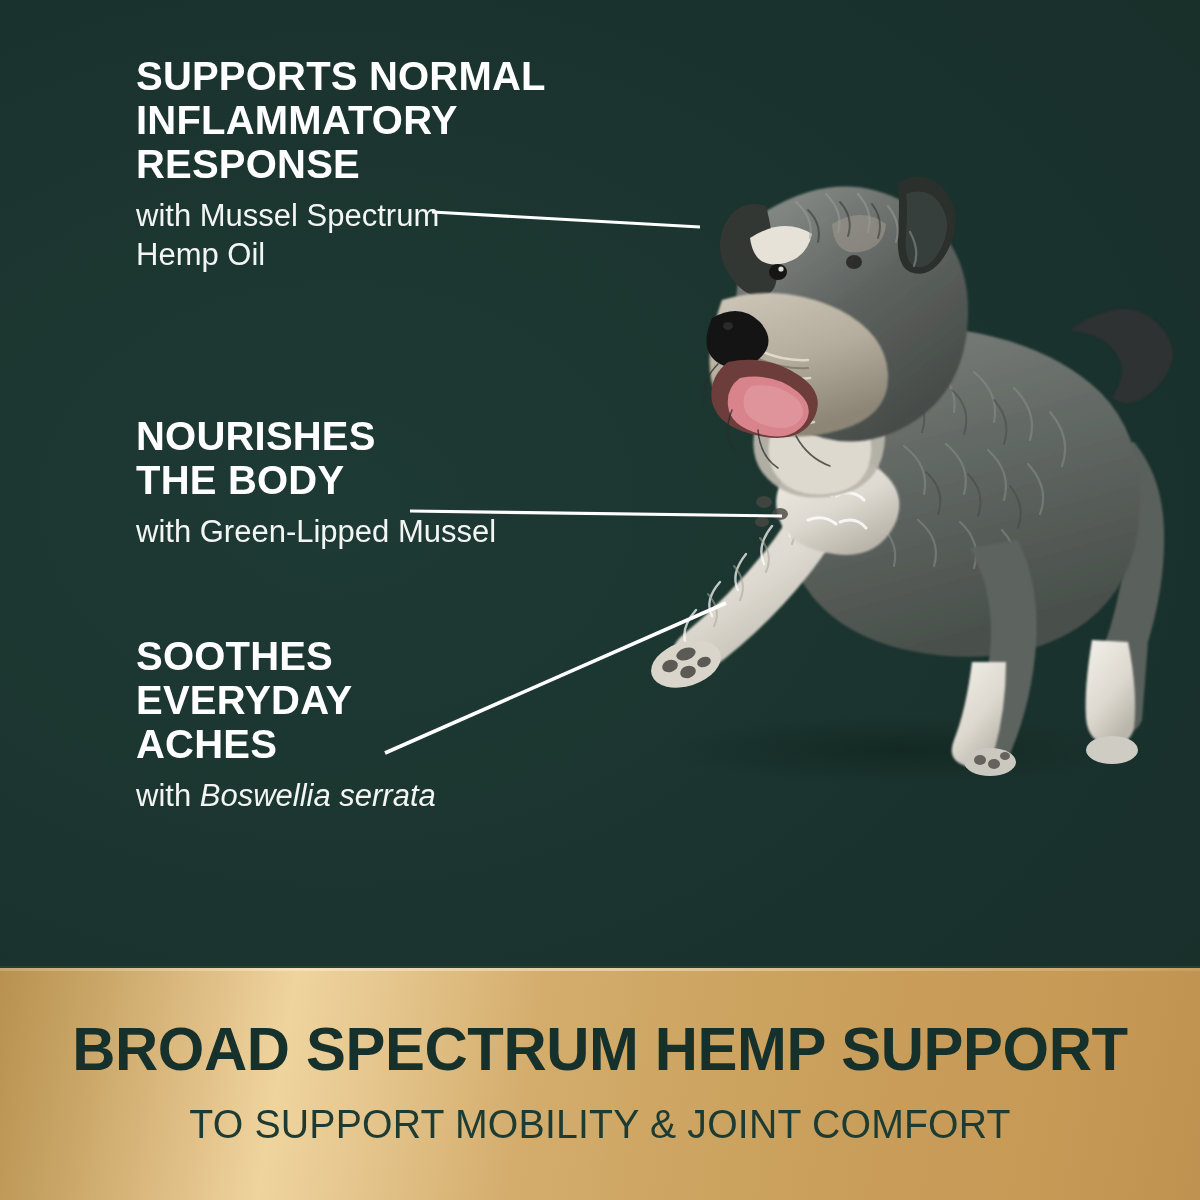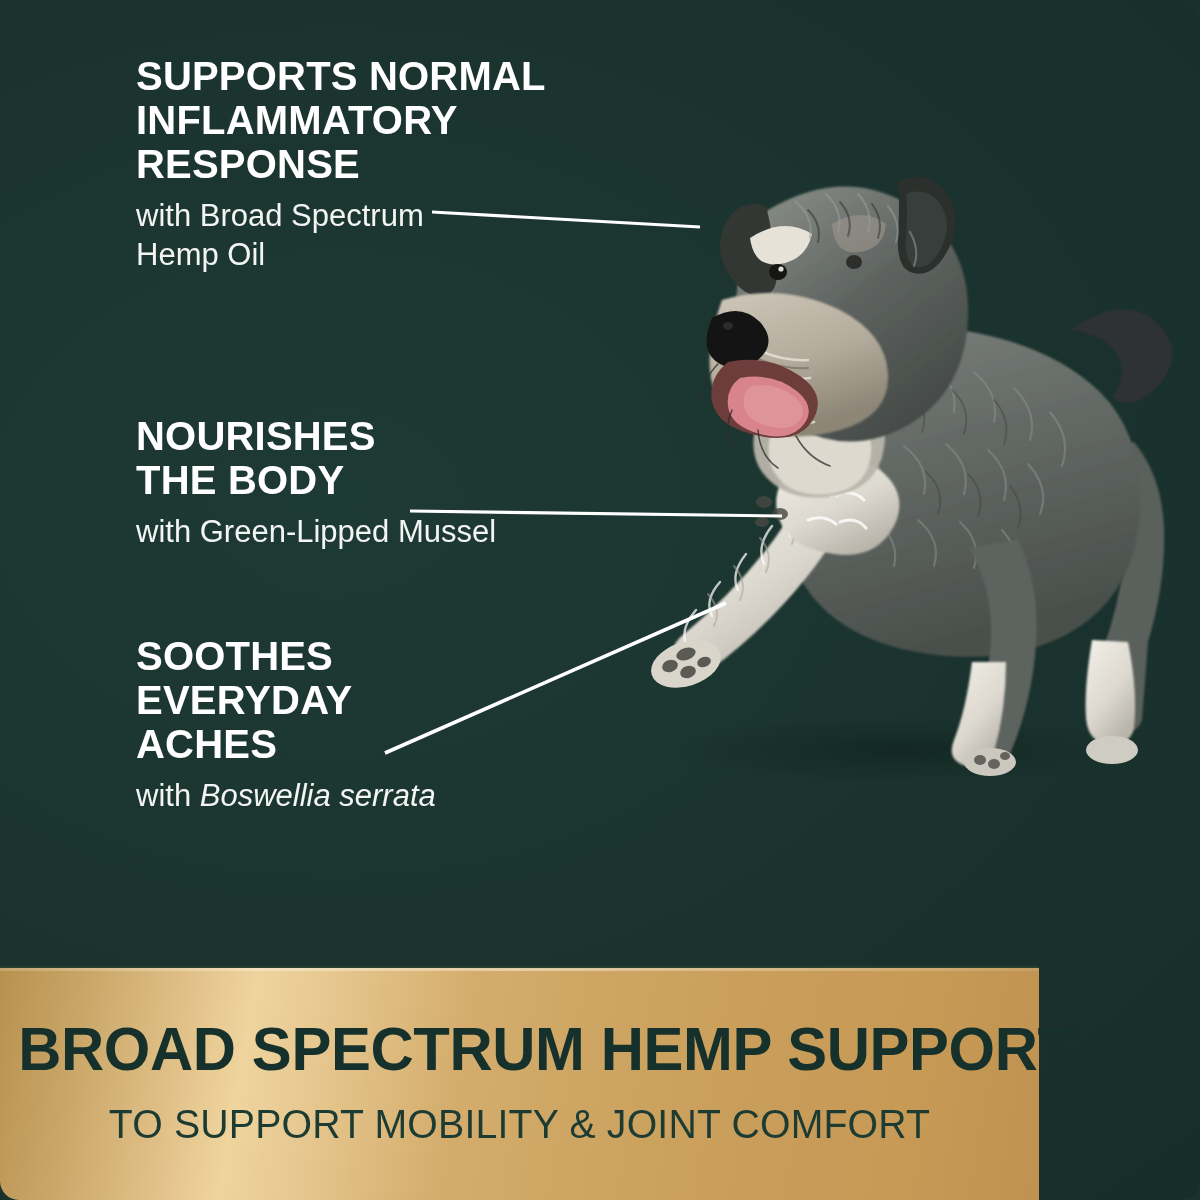--- a/index.html
+++ b/index.html
@@ -8,21 +8,20 @@
   body {
     font-family:"Liberation Sans", sans-serif;
     background:#1a322d;
   }
   #stage {
     position:relative;
     width:1200px; height:1200px;
     background:
       radial-gradient(115% 85% at 28% 42%, #1e3a34 0%, #1a322d 55%, #162c28 100%);
     overflow:hidden;
-    border-radius:19px;
   }
 
   
   #dog-art {
     position:absolute;
     left:600px; top:150px;
     width:620px; height:660px;
     pointer-events:none;
   }
   #dog-art svg { display:block; width:100%; height:100%; }
@@ -59,21 +58,21 @@
   .benefit-sub .ital { font-style:italic; }
 
   #benefit-0 { top:54px; }
   #benefit-1 { top:414px; }
   #benefit-2 { top:634px; }
 
   
   #gold-bar {
     position:absolute;
     left:0; top:966px;
-    width:1039px; height:234px;
+    width:1200px; height:234px;
     background:linear-gradient(100deg,
       #b8914f 0%,
       #c9a667 8%,
       #e2c189 18%,
       #efd49e 24%,
       #e6c78f 31%,
       #d4ad6d 44%,
       #cda461 58%,
       #c99e5a 72%,
       #c79a56 86%,
@@ -298,21 +297,21 @@
   <svg id="leader-lines" viewBox="0 0 1200 1200">
     <line x1="432" y1="212" x2="700" y2="227" stroke="#ffffff" stroke-width="3.2" stroke-linecap="butt"></line>
     <line x1="410" y1="511" x2="782" y2="516" stroke="#ffffff" stroke-width="3.2" stroke-linecap="butt"></line>
     <line x1="385" y1="753" x2="726" y2="603" stroke="#ffffff" stroke-width="3.6" stroke-linecap="butt"></line>
   </svg>
 
   <div class="benefit" id="benefit-0">
     <div class="benefit-heading">SUPPORTS NORMAL
 INFLAMMATORY
 RESPONSE</div>
-    <div class="benefit-sub"><span>with Broad Spectrum
+    <div class="benefit-sub"><span>with Mussel Spectrum
 Hemp Oil</span><span class="ital"></span></div>
   </div>
 
   <div class="benefit" id="benefit-2">
     <div class="benefit-heading">SOOTHES
 EVERYDAY
 ACHES</div>
     <div class="benefit-sub"><span>with </span><span class="ital">Boswellia serrata</span></div>
   </div>
 

